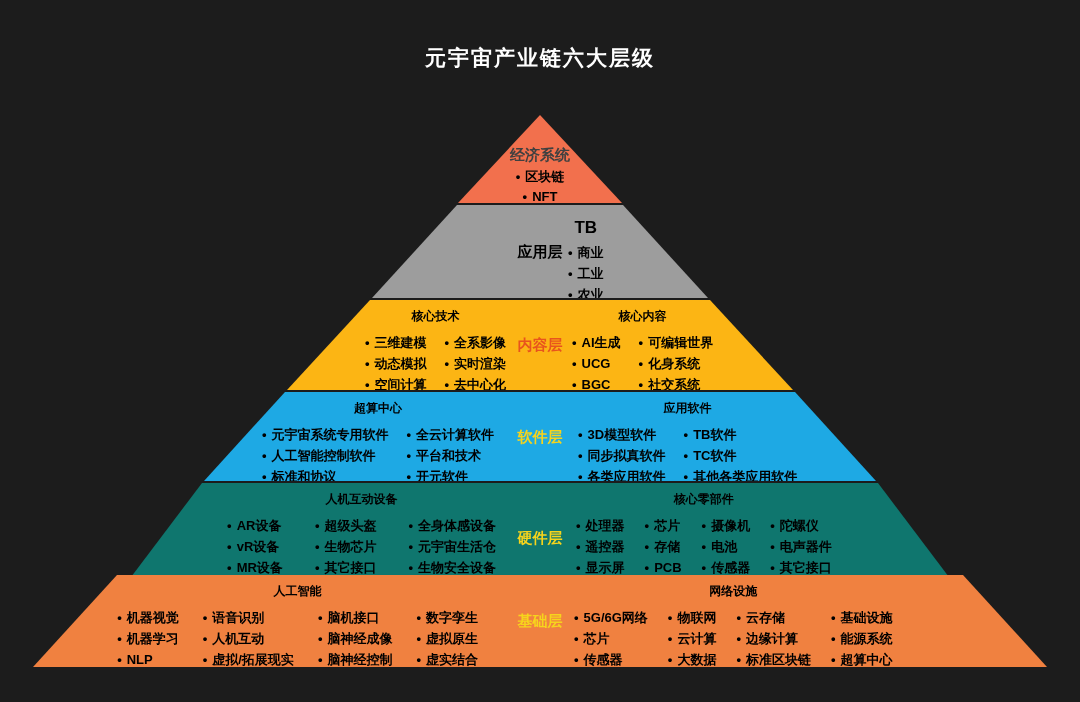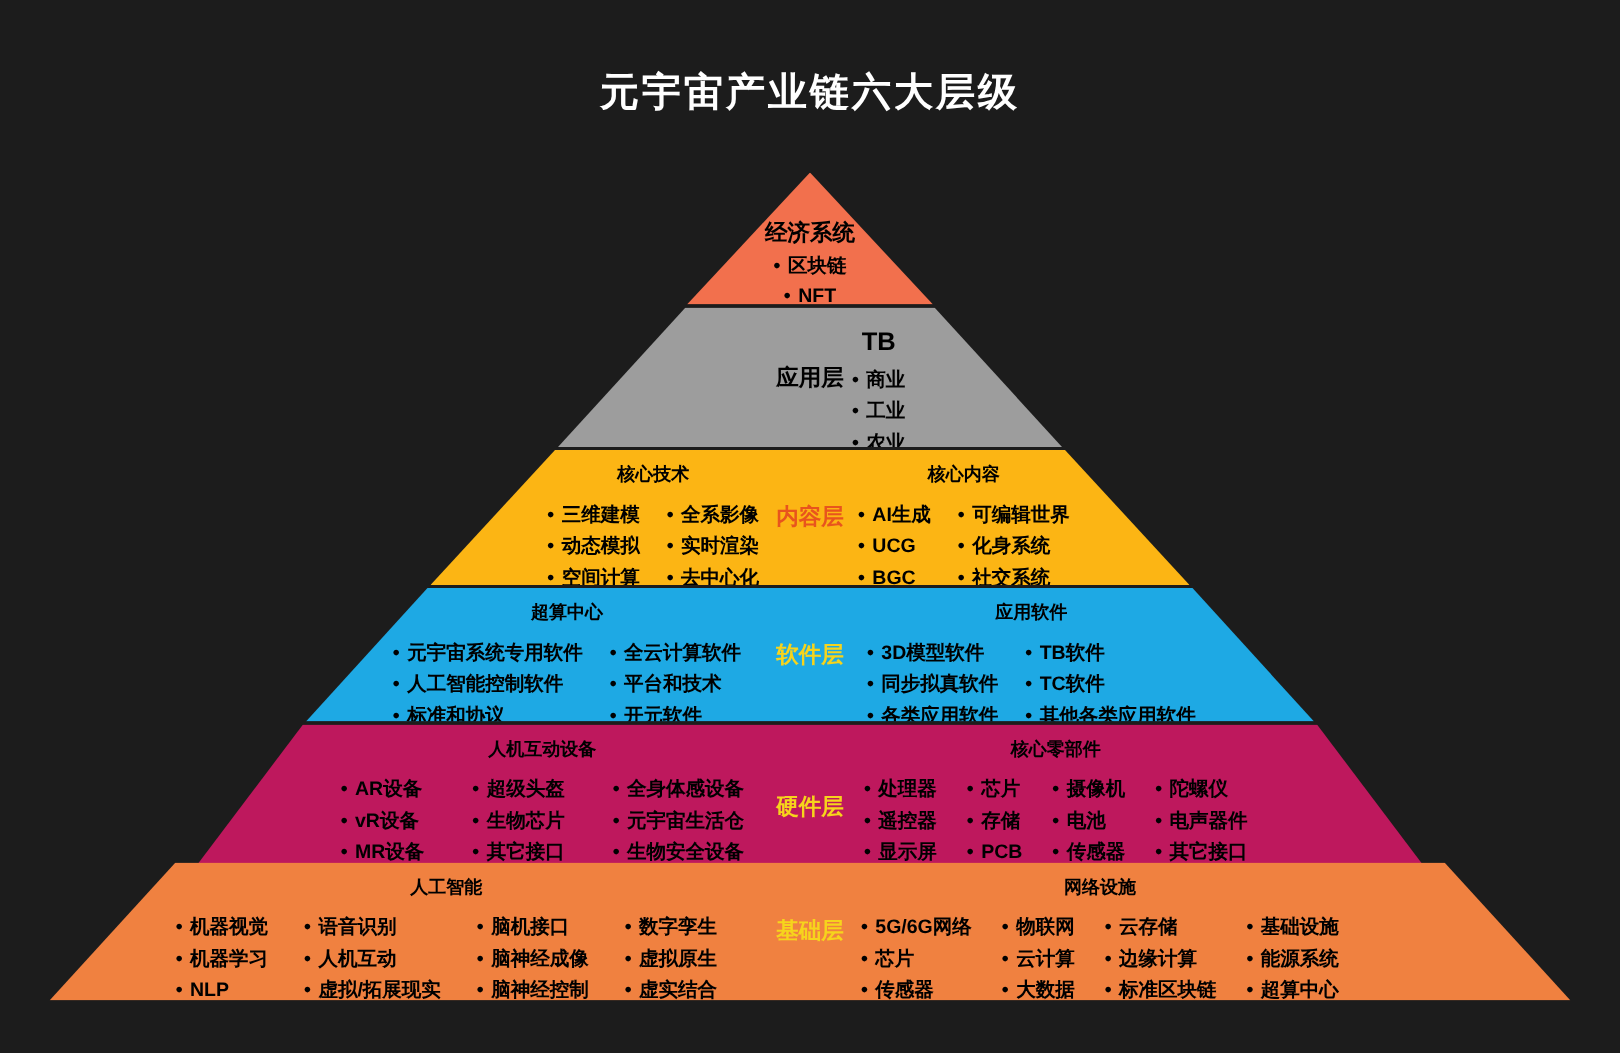--- a/index.html
+++ b/index.html
@@ -4,54 +4,54 @@
 <style>
   * { box-sizing: border-box; }
   html,body { margin:0; padding:0; background:#161616; }
   .stage {
     position:relative; width:1080px; height:702px;
     background:#1c1c1c; overflow:hidden;
     font-family:"Liberation Sans","DejaVu Sans",sans-serif;
   }
   .title {
     position:absolute; top:44px; left:0; width:100%;
-    text-align:center; color:#ffffff; font-size:26px; font-weight:bold;
+    text-align:center; color:#ffffff; font-size:21px; font-weight:bold;
     letter-spacing:2px;
   }
   .layer { position:absolute; left:0; width:1080px; }
   .l0 { top:115px; height:88px; background:#f2704d;
         clip-path:polygon(540px 0, 622px 100%, 458px 100%);
         display:flex; flex-direction:column; align-items:center; padding-top:31px; }
   .l1 { top:205px; height:93px; background:#9d9d9d;
         clip-path:polygon(457px 0, 623px 0, 708px 100%, 372px 100%); }
   .l2 { top:300px; height:90px; background:#fcb514;
         clip-path:polygon(370px 0, 710px 0, 793px 100%, 287px 100%); }
   .l3 { top:392px; height:89px; background:#1ea9e4;
         clip-path:polygon(285px 0, 795px 0, 876px 100%, 204px 100%); }
-  .l4 { top:483px; height:110px; background:#be185d;
+  .l4 { top:483px; height:110px; background:#0f766e;
         clip-path:polygon(202px 0, 878px 0, 961px 100%, 119px 100%); }
   .l5 { top:575px; height:92px; background:#f08140;
         clip-path:polygon(117px 0, 963px 0, 1047px 100%, 33px 100%); }
 
   .group { position:absolute; top:8px; display:flex; flex-direction:column; align-items:center; }
   .left  { right:50%; }
   .right { left:50%; }
   .group-header { font-size:12px; font-weight:bold; color:#000; margin-bottom:7px; white-space:nowrap; }
   .cols { display:flex; }
   .col  { display:flex; flex-direction:column; }
   .item { font-size:13px; font-weight:bold; color:#000; line-height:21px; white-space:nowrap; }
   .item::before { content:"•"; margin-right:5px; }
 
   .layer-label { position:absolute; left:50%; top:50%; transform:translate(-50%,-50%);
                  font-size:15px; font-weight:bold; white-space:nowrap; }
   .label-black  { color:#000000; }
   .label-red    { color:#e8541d; }
   .label-yellow { color:#f6d41c; }
 
-  .l0-title { font-size:15px; font-weight:bold; color:#000000; margin-bottom:2px; white-space:nowrap; }
+  .l0-title { font-size:15px; font-weight:bold; color:#404040; margin-bottom:2px; white-space:nowrap; }
   .l0 .item { line-height:20px; }
 
   .l1 .group { top:13px; }
   .l1 .group-header { font-size:17px; margin-bottom:4px; }
   .l1 .cols { gap:10px; }  .l1 .left { margin-right:30px; }  .l1 .right { margin-left:28px; }
   .l2 .cols { gap:18px; }  .l2 .left { margin-right:34px; }  .l2 .right { margin-left:32px; }
   .l3 .cols { gap:18px; }  .l3 .left { margin-right:46px; }  .l3 .right { margin-left:38px; }
   .l4 .left .cols { gap:32px;justify-content:center; }  .l4 .right .cols { gap:20px; }
   .l4 .left { margin-right:44px; }  .l4 .right { margin-left:36px; }
   .l5 .left .cols { gap:24px; }  .l5 .right .cols { gap:20px; }

